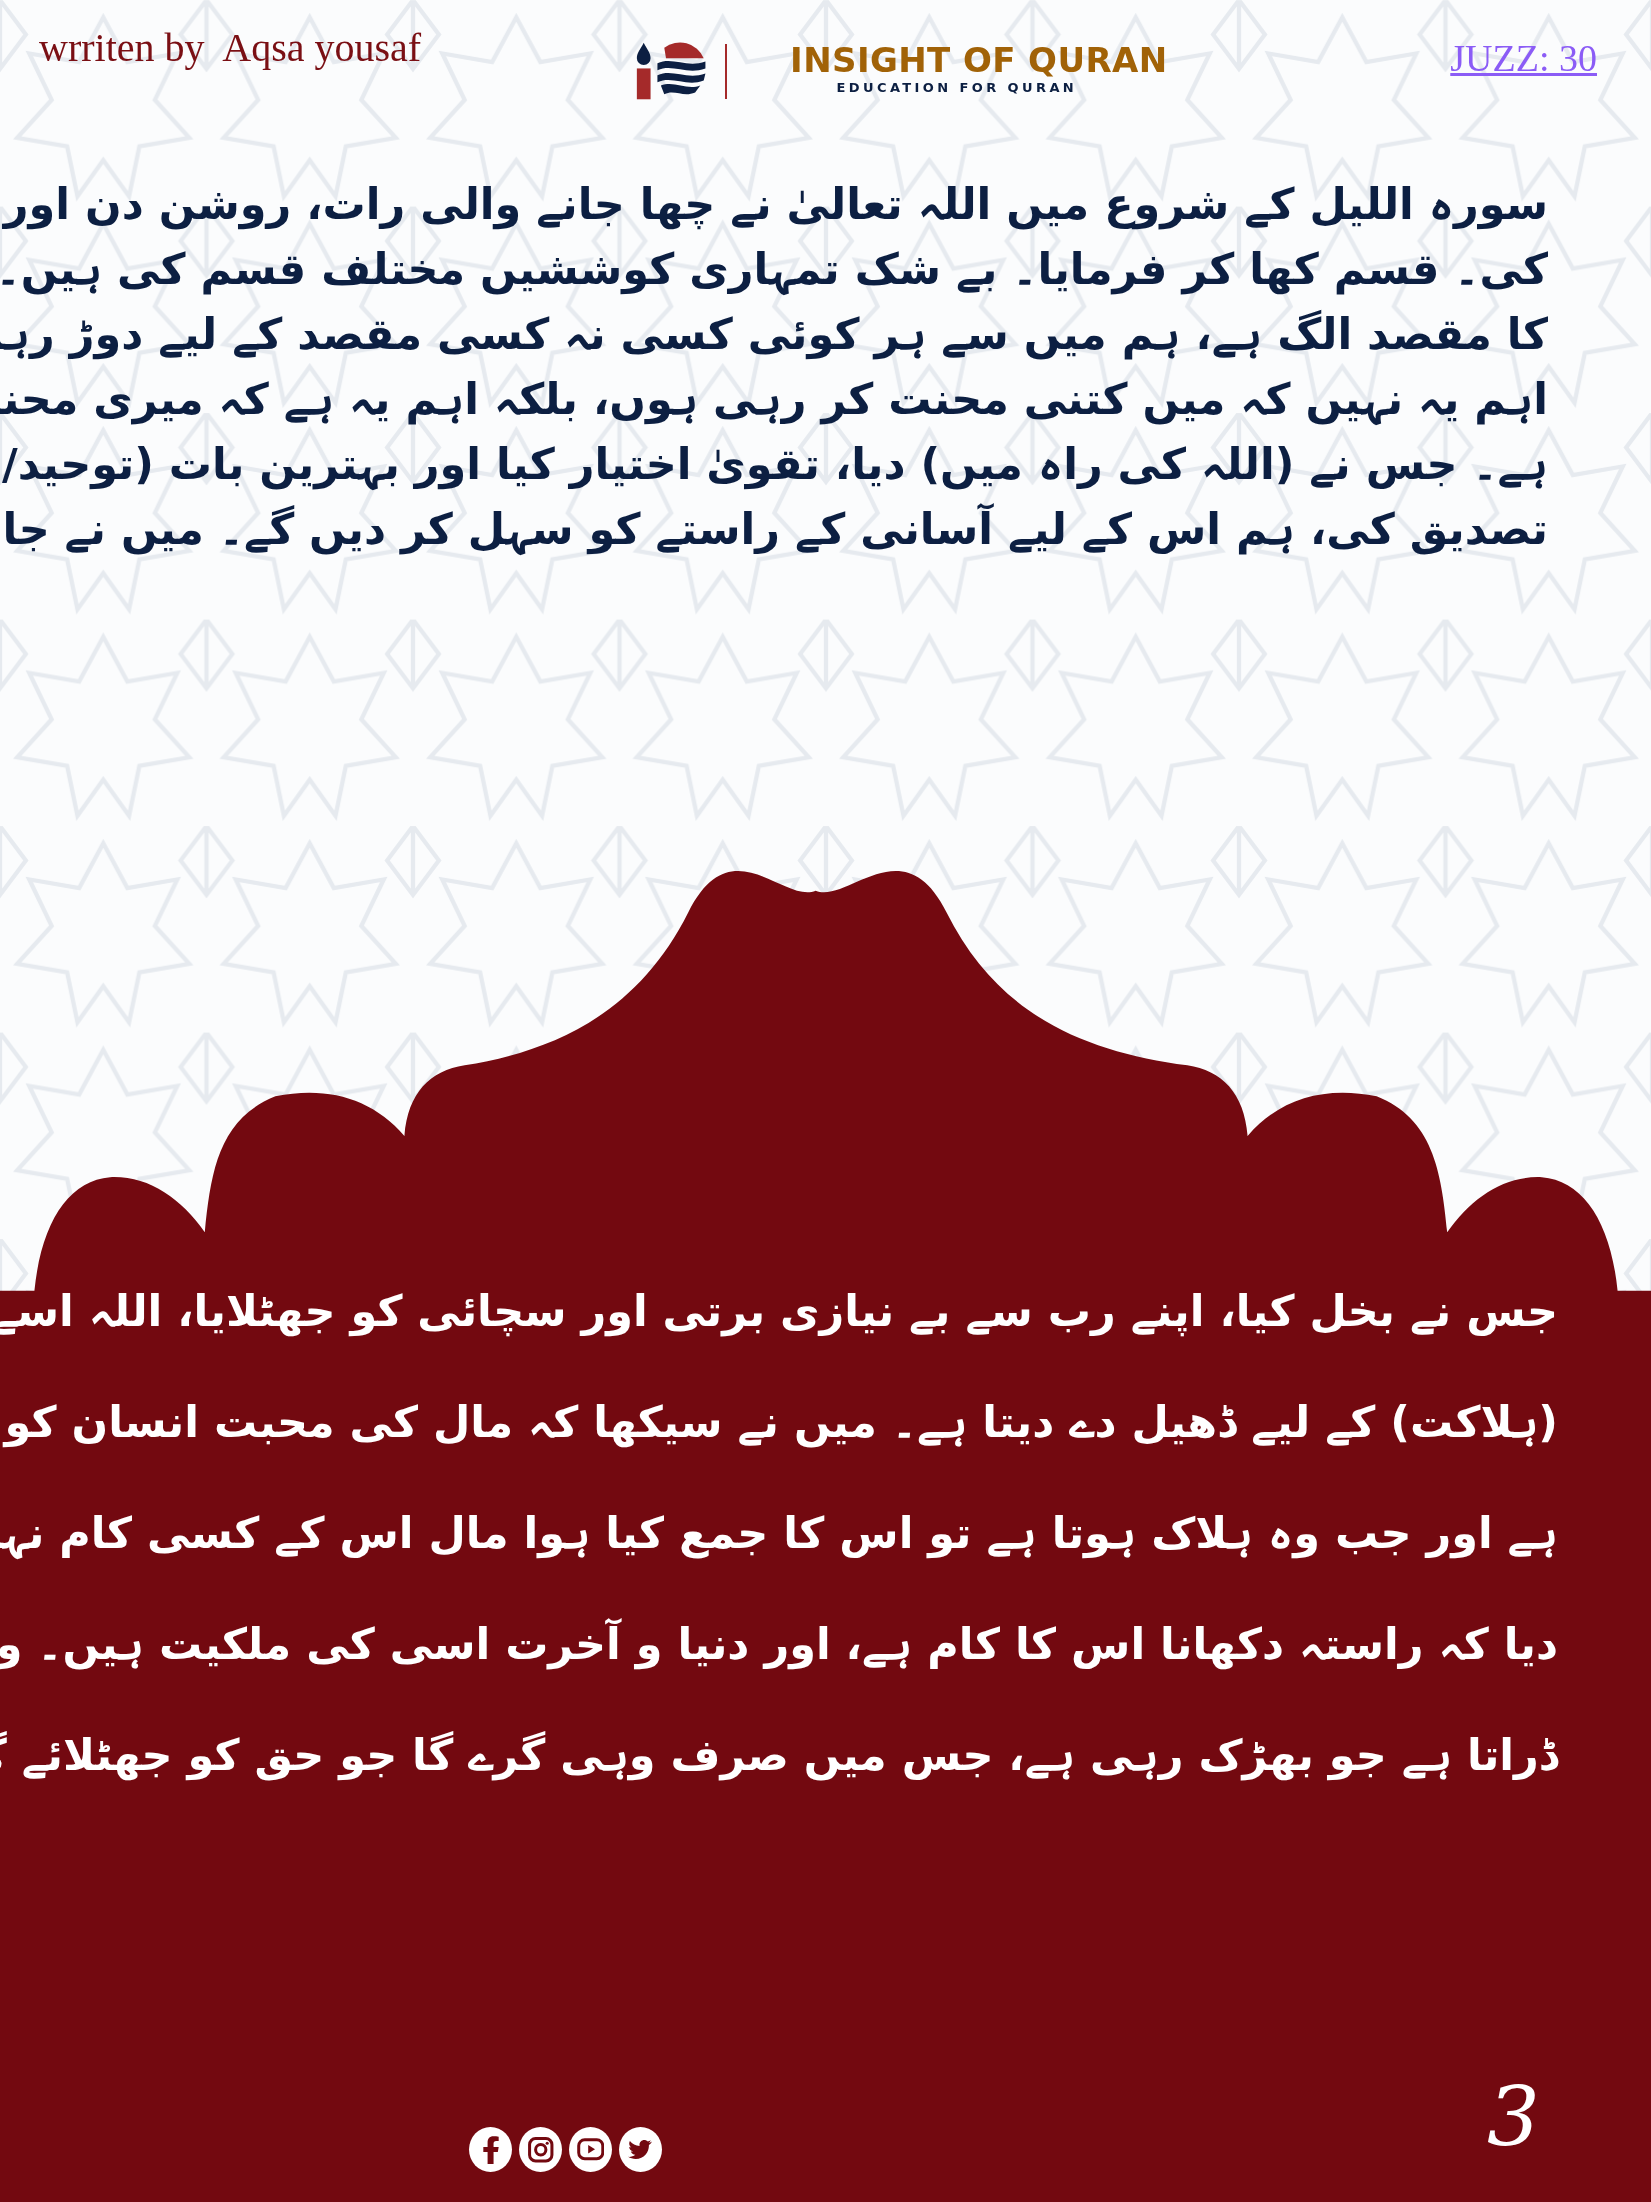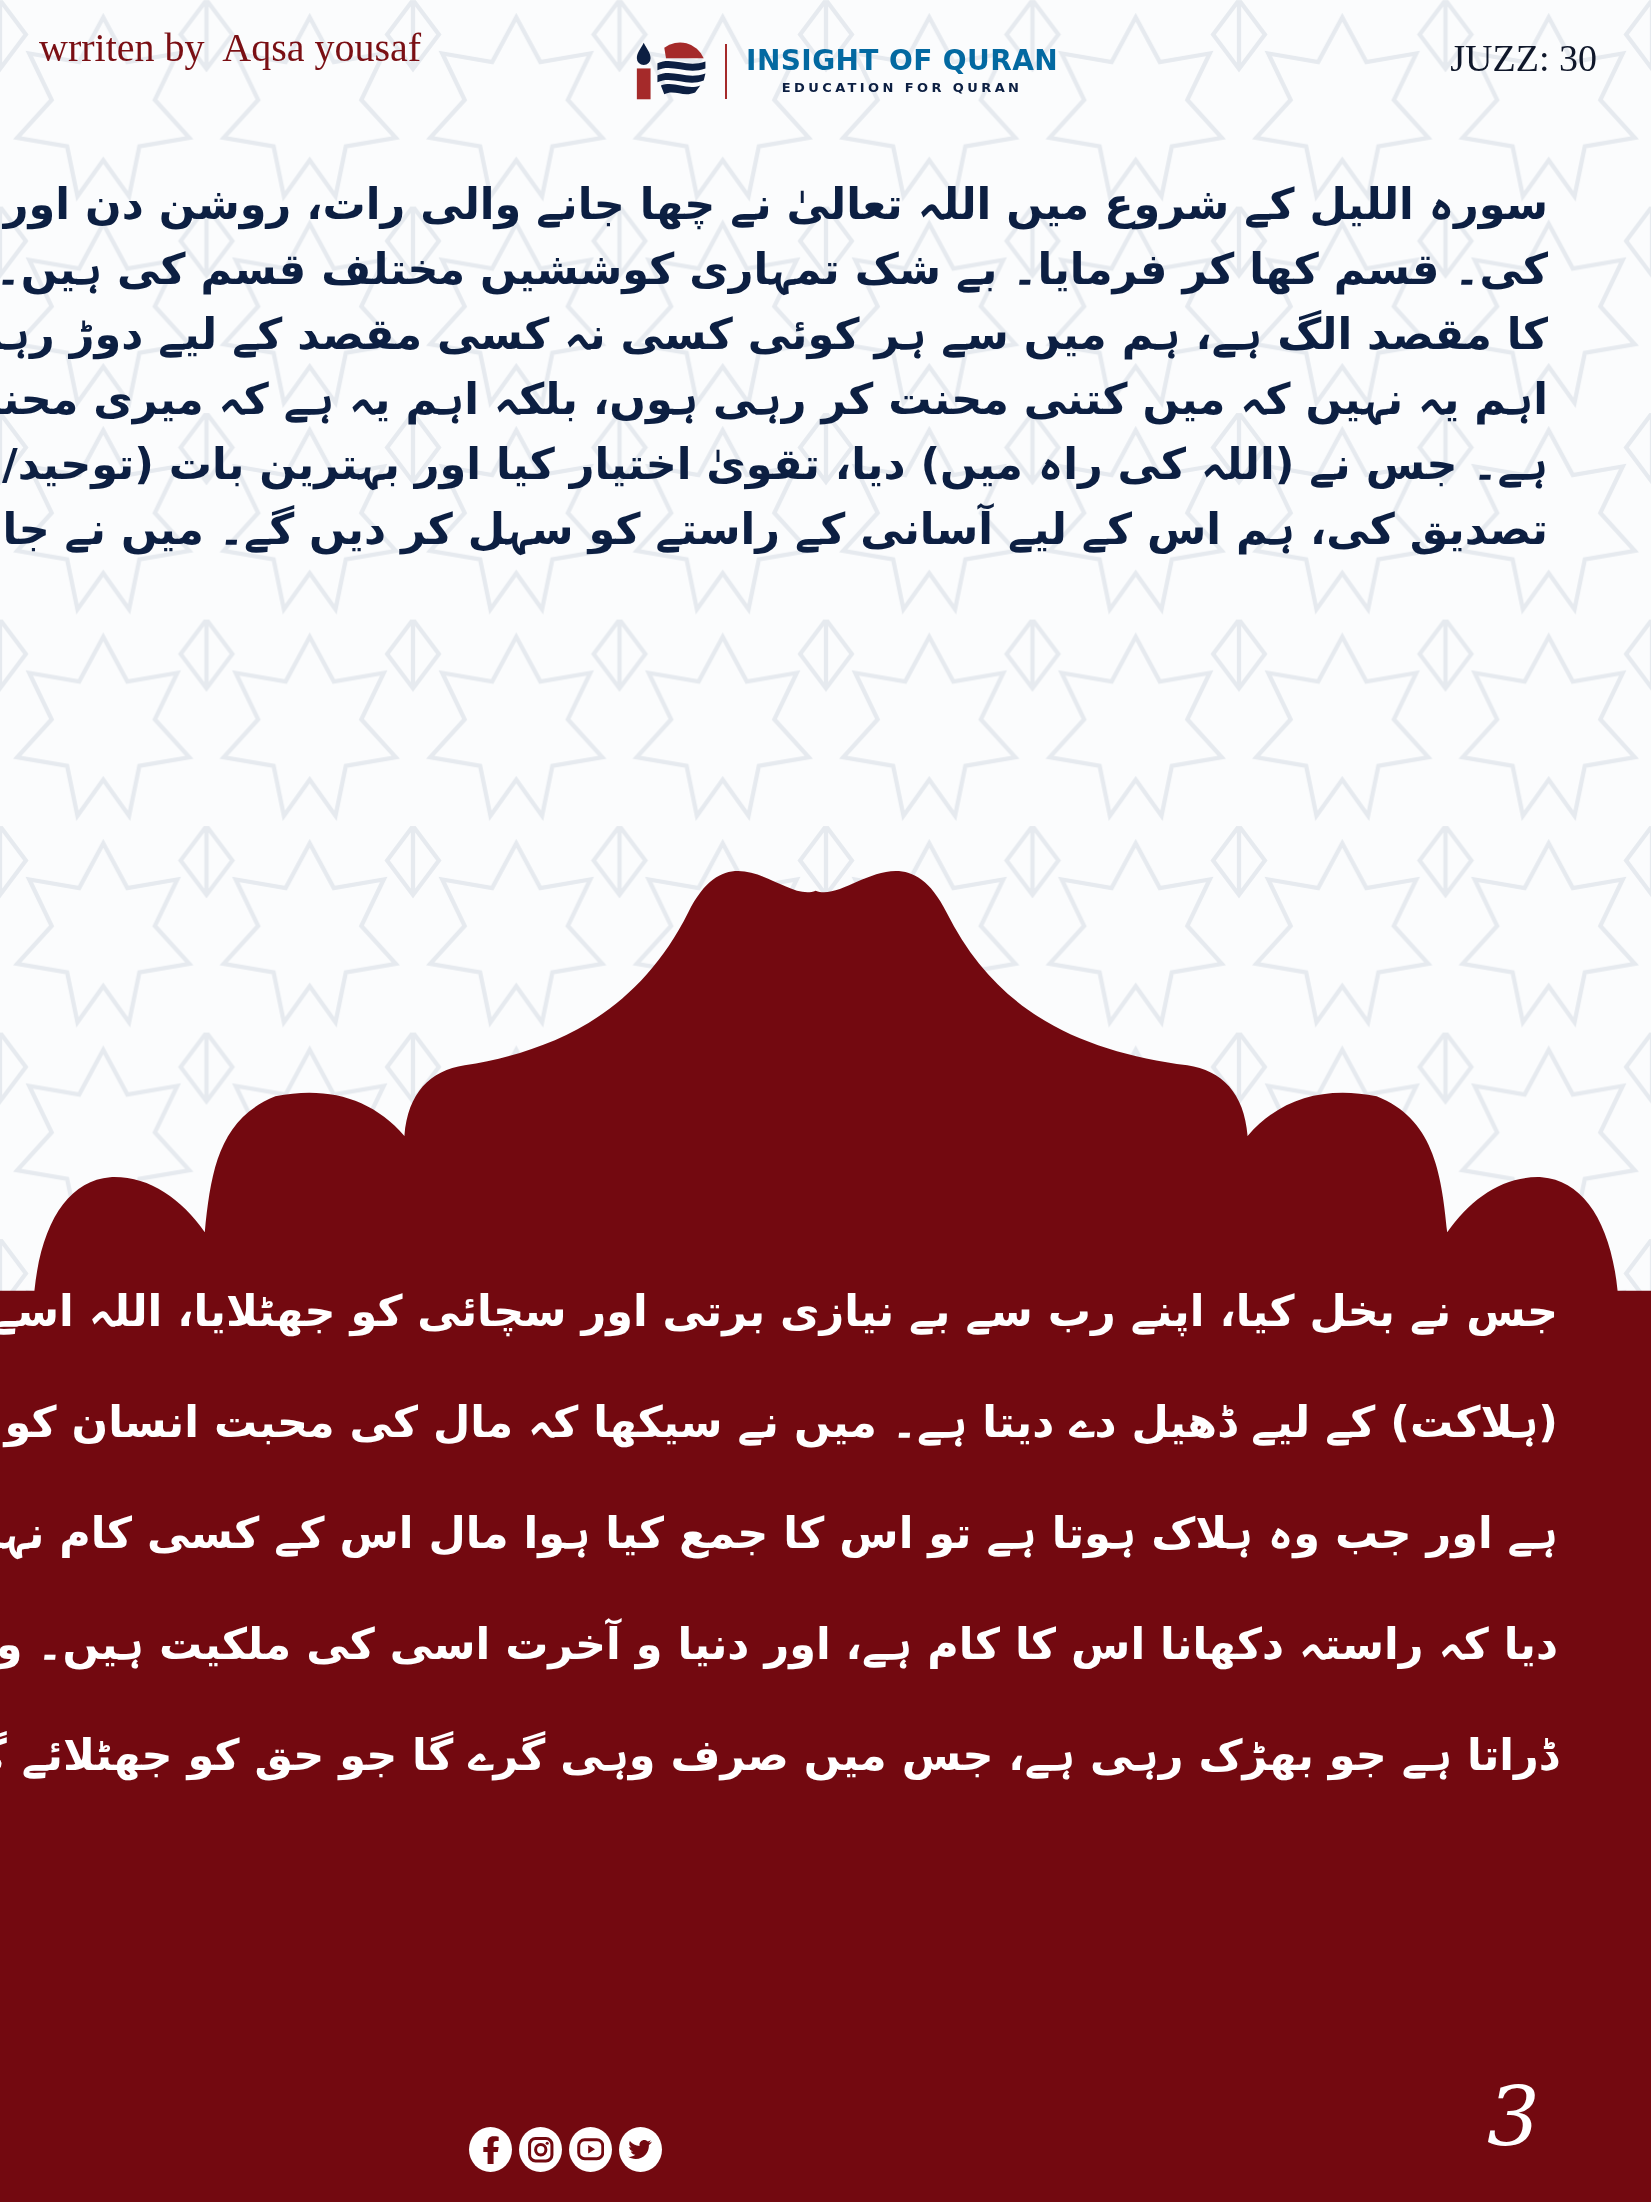--- a/index.html
+++ b/index.html
@@ -10,29 +10,29 @@
   }
   .pattern { position:absolute; left:0; top:0; width:1652px; height:1308px; z-index:0; }
   .dome { position:absolute; left:0; top:0; width:1652px; height:2203px; z-index:1; }
   .author {
     position:absolute; left:39px; top:24px; z-index:3;
     font-family:"Liberation Serif", serif; font-size:40px; color:#7a0f14;
     white-space:pre;
   }
   .juzz {
     position:absolute; right:55px; top:36px; z-index:3;
-    font-family:"Liberation Serif", serif; font-size:38px; color:#0f172a;
+    font-family:"Liberation Serif", serif; font-size:38px; color:#8b5cf6;text-decoration:underline;
   }
   .logo { position:absolute; left:635px; top:41px; z-index:3; display:flex; align-items:center; }
   .logo-mark { width:74px; height:60px; position:relative; }
   .logo-divider { width:2.6px; height:55px; background:#a52a2a; margin:0 19px 0 15.5px; }
   .logo-text { display:flex; flex-direction:column; align-items:center; }
   .logo-title {
-    font-family:"DejaVu Sans", sans-serif; font-weight:bold; font-size:28px;
-    color:#0369a1; letter-spacing:0.4px; line-height:31px;
+    font-family:"DejaVu Sans", sans-serif; font-weight:bold; font-size:34px;
+    color:#a16207; letter-spacing:0.4px; line-height:31px;margin-left:44px;
   }
   .logo-sub {
     font-family:"DejaVu Sans", sans-serif; font-weight:bold; font-size:13px;
     color:#0c1f42; letter-spacing:3.4px; line-height:19px; margin-top:1.7px;
   }
   .para-top {
     position:absolute; left:103px; top:172px; width:1445px; z-index:3;
     direction:rtl; text-align:center; color:#0c1f42;
     font-family:"DejaVu Sans", sans-serif; font-size:43px; line-height:65px;
     font-weight:bold;

